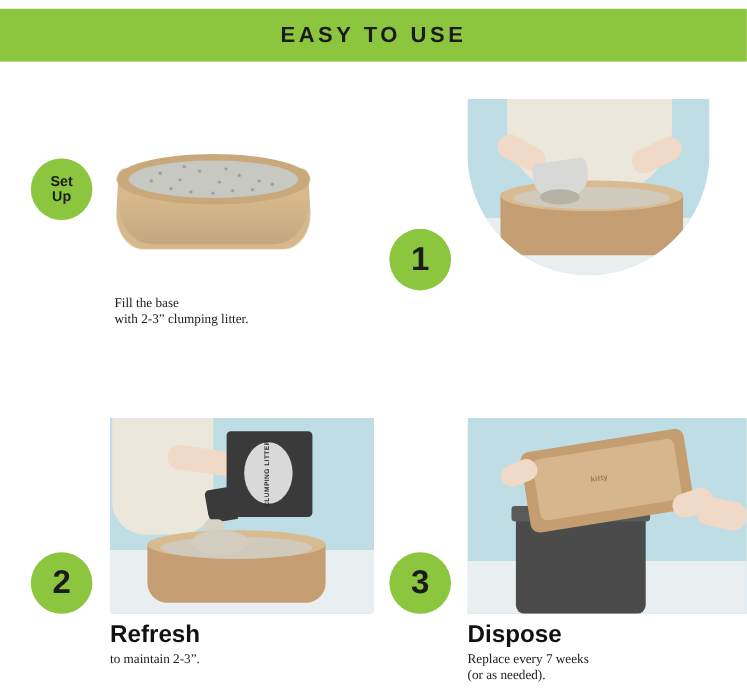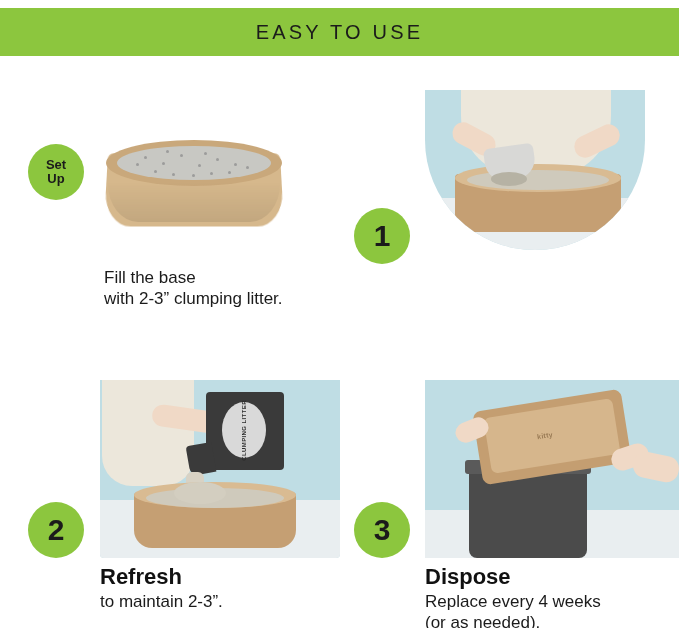--- a/index.html
+++ b/index.html
@@ -23,21 +23,21 @@
     top: 8px;
     width: 679px;
     height: 48px;
     background: #8cc63e;
     display: flex;
     align-items: center;
     justify-content: center;
   }
   .header-title {
     font-size: 20px;
-    font-weight: normal;
+    font-weight: bold;
     letter-spacing: 3.2px;
     color: #1b1b1b;
     text-transform: uppercase;
   }
 
   
   .steps-grid {
     position: absolute;
     left: 0;
     top: 72px;
@@ -79,23 +79,24 @@
     position: absolute;
     line-height: 1.22;
   }
   .caption-title {
     font-size: 22px;
     font-weight: bold;
     color: #111;
     margin: 0 0 1px 0;
   }
   .caption-line {
-    font-size: 17px;
+    font-size: 12px;
     color: #1b1b1b;
     white-space: pre;
+    font-family: Liberation Serif, serif;
   }
 
   
   .photo {
     position: absolute;
     overflow: hidden;
   }
   .photo-bg {
     position: absolute;
     inset: 0;
@@ -363,18 +364,18 @@
       <div class="tray-tilt-in" style="left:62px;top:28px;width:130px;height:56px;"></div>
       <div class="tray-logo" style="left:112px;top:52px;">kitty</div>
 
       <div class="arm" style="left:30px;top:40px;width:34px;height:20px;transform:rotate(-22deg);"></div>
       <div class="arm" style="left:186px;top:66px;width:38px;height:22px;transform:rotate(-18deg);"></div>
       <div class="arm" style="left:208px;top:74px;width:46px;height:26px;transform:rotate(12deg);"></div>
     </div>
 
     <div class="caption" style="left:85px;top:214px;width:254px;">
       <div class="caption-title">Dispose</div>
-      <div class="caption-line">Replace every 4 weeks</div>
+      <div class="caption-line">Replace every 7 weeks</div>
       <div class="caption-line">(or as needed).</div>
     </div>
   </div>
 
 </div>
 
 </body></html>

